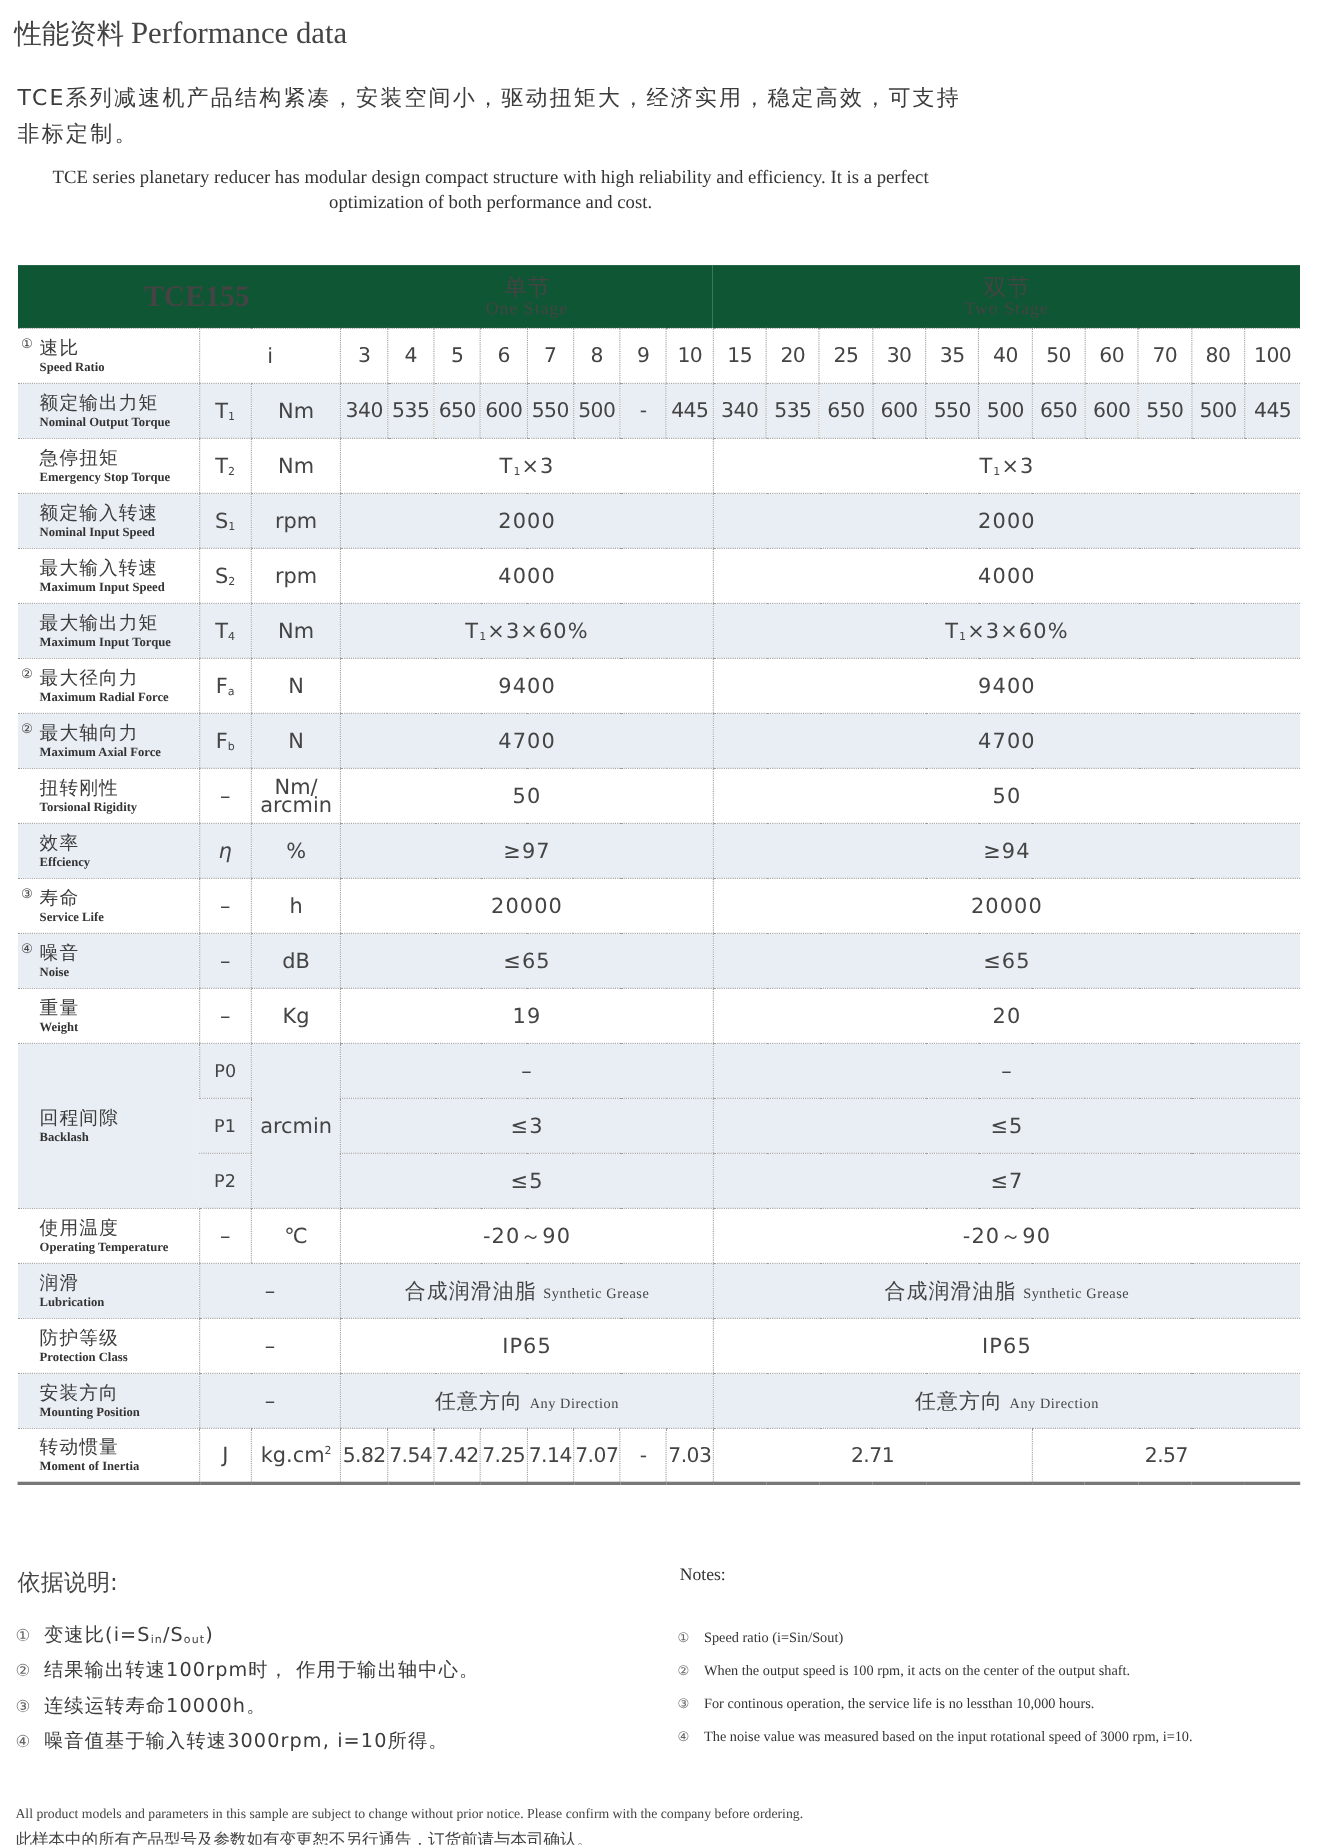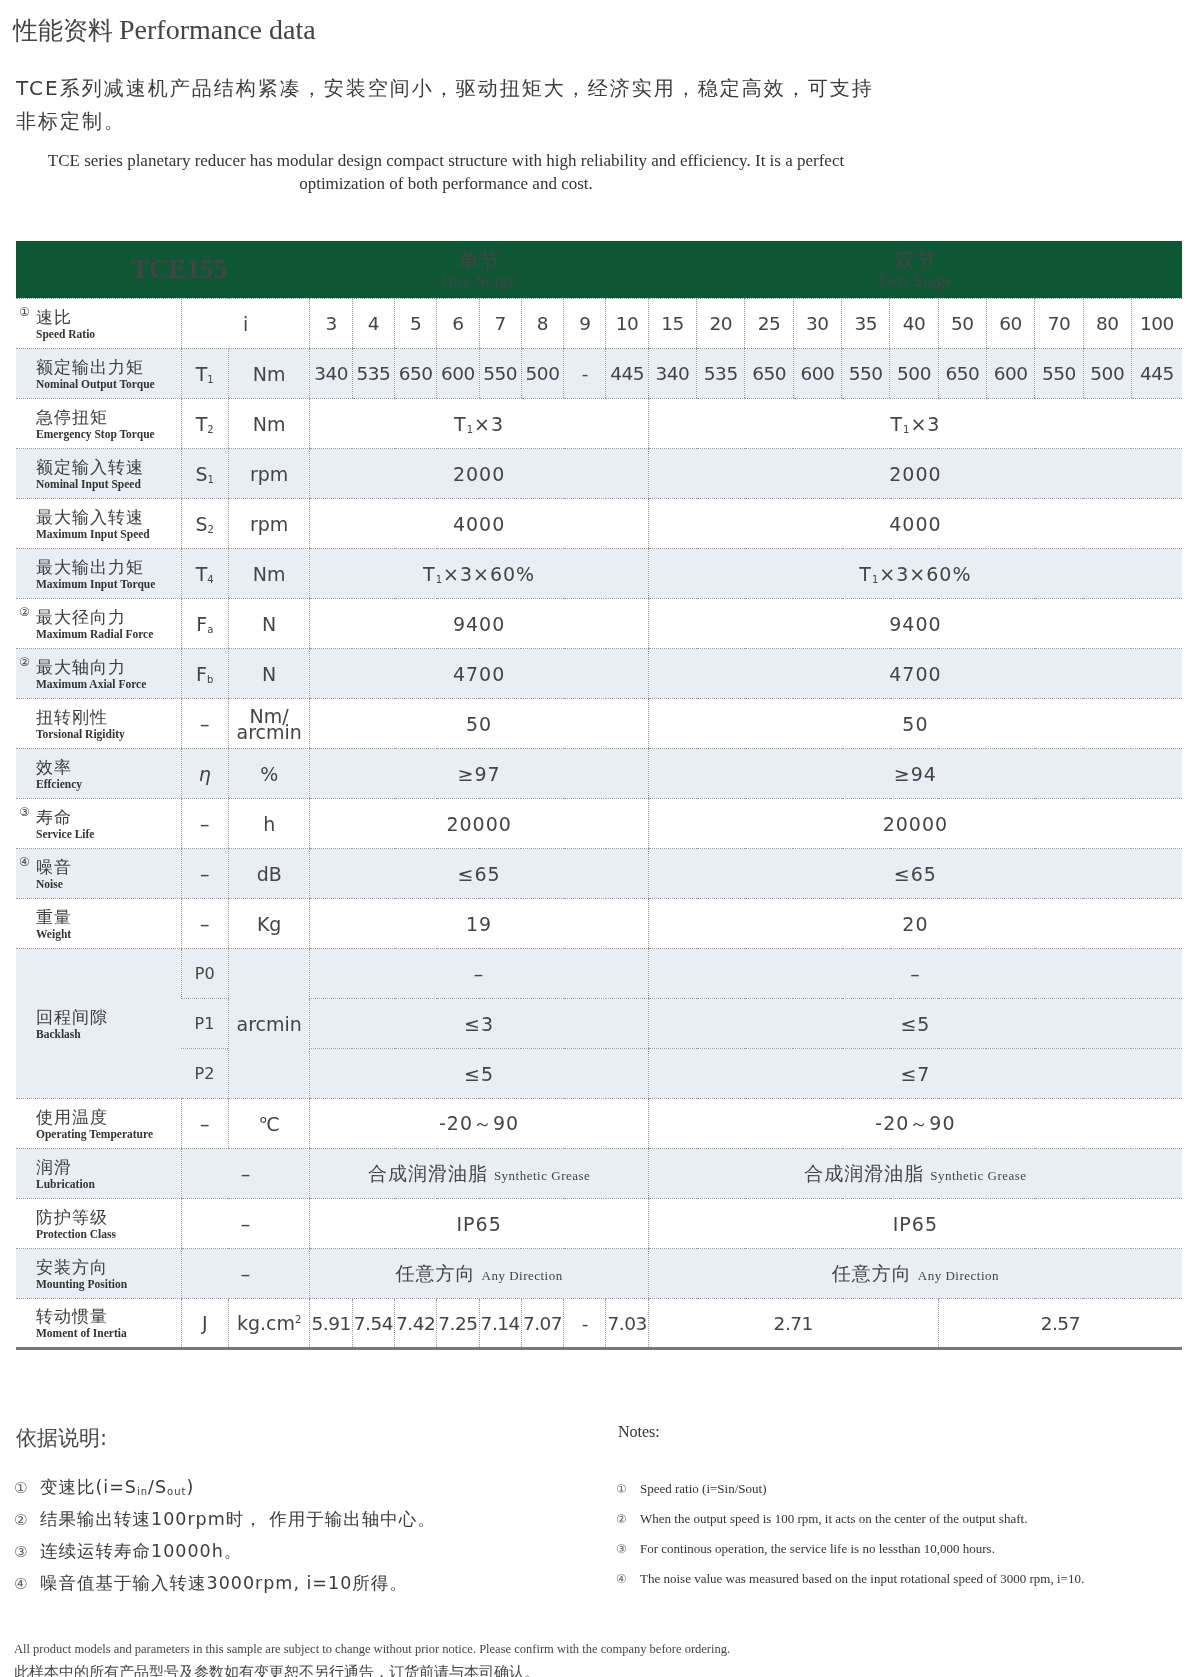--- a/index.html
+++ b/index.html
@@ -338,21 +338,21 @@
     <td colspan="11" class="span"><span>任意方向</span><span class="en-small">Any Direction</span></td>
   </tr>
 
   <tr class="row last">
     <td class="label">
       <span class="cn">转动惯量</span>
       <span class="en">Moment of Inertia</span>
     </td>
     <td class="sym">J</td>
     <td class="unit"><span>kg.cm</span><sup class="s">2</sup></td>
-    <td class="num">5.91</td>
+    <td class="num">5.82</td>
     <td class="num">7.54</td>
     <td class="num">7.42</td>
     <td class="num">7.25</td>
     <td class="num">7.14</td>
     <td class="num">7.07</td>
     <td class="num">-</td>
     <td class="num">7.03</td>
     <td colspan="6" class="num">2.71</td>
     <td colspan="5" class="num">2.57</td>
   </tr>

